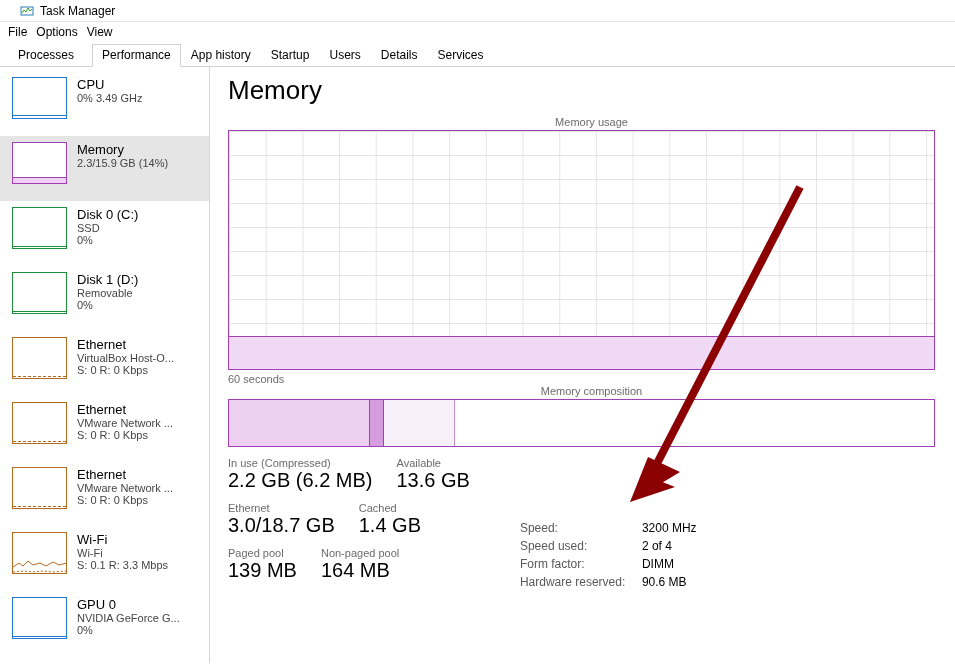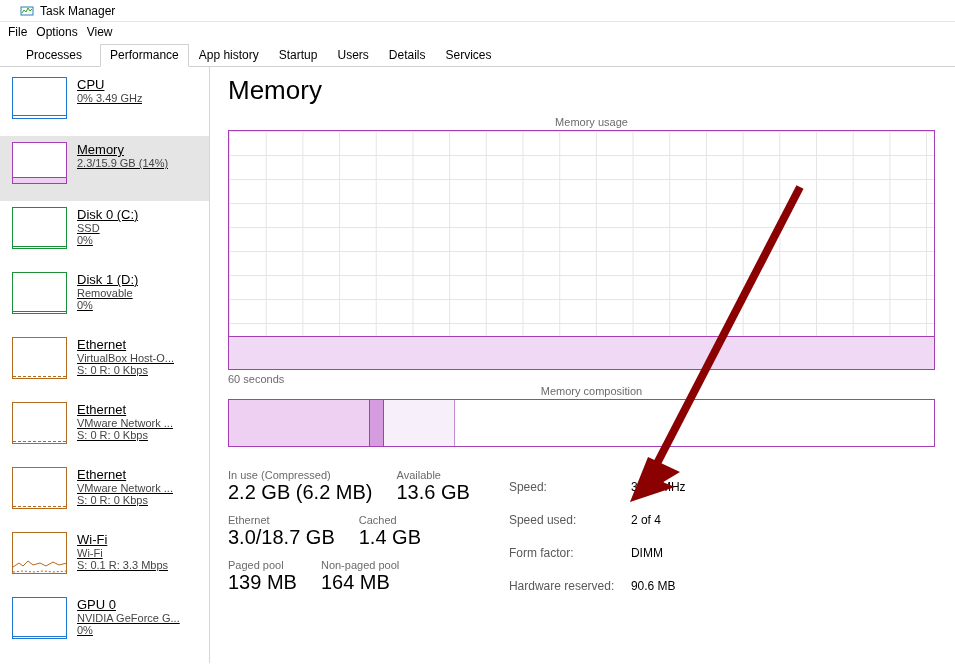--- a/index.html
+++ b/index.html
@@ -27,21 +27,21 @@
   }
   .menubar {
     display: flex;
     gap: 9px;
     padding: 3px 8px 4px;
   }
   .menubar span { cursor: default; }
   .tabs {
     display: flex;
     border-bottom: 1px solid #d1d1d1;
-    padding-left: 16px;
+    padding-left: 8px;
     font-size: 12px;
   }
   .tab {
     padding: 3px 9px 4px;
     border: 1px solid transparent;
     border-bottom: none;
     cursor: default;
     position: relative;
     top: 1px;
   }
@@ -73,21 +73,21 @@
     background: #e5e5e5;
   }
   .thumb {
     width: 55px;
     height: 42px;
     border: 1px solid #888;
     background: #fff;
     position: relative;
     flex-shrink: 0;
   }
-  .side-text { overflow: hidden; text-decoration: underline; }
+  .side-text { overflow: hidden; }
   .side-title { font-size: 13px; }
   .side-sub { font-size: 11px; color: #444; white-space: nowrap; overflow: hidden; text-overflow: ellipsis; max-width: 125px;}
   .side-sub2 { font-size: 11px; color: #444; white-space: nowrap; }
   .main {
     flex: 1;
     padding: 8px 0 10px 18px;
   }
   .main h1 {
     font-weight: 400;
     font-size: 26px;
@@ -130,23 +130,24 @@
     margin-right: 20px;
     position: relative;
     background: #fff;
     overflow: hidden;
   }
   .comp-seg {
     position: absolute;
     top: 0; bottom: 0;
   }
   .stats {
-    margin-top: 22px;
-    display: flex;
-    gap: 37px;
+    margin-top: 10px;
+    display: flex;
+    gap: 48px;
+    align-items: flex-end;
   }
   .stat-col-left { }
   .stat-grid {
     display: flex;
     gap: 24px;
   }
   .stat-block { margin-bottom: 10px; }
   .stat-label { font-size: 11px; color: #6b6b6b; }
   .stat-big { font-size: 20px; }
   .rt {

